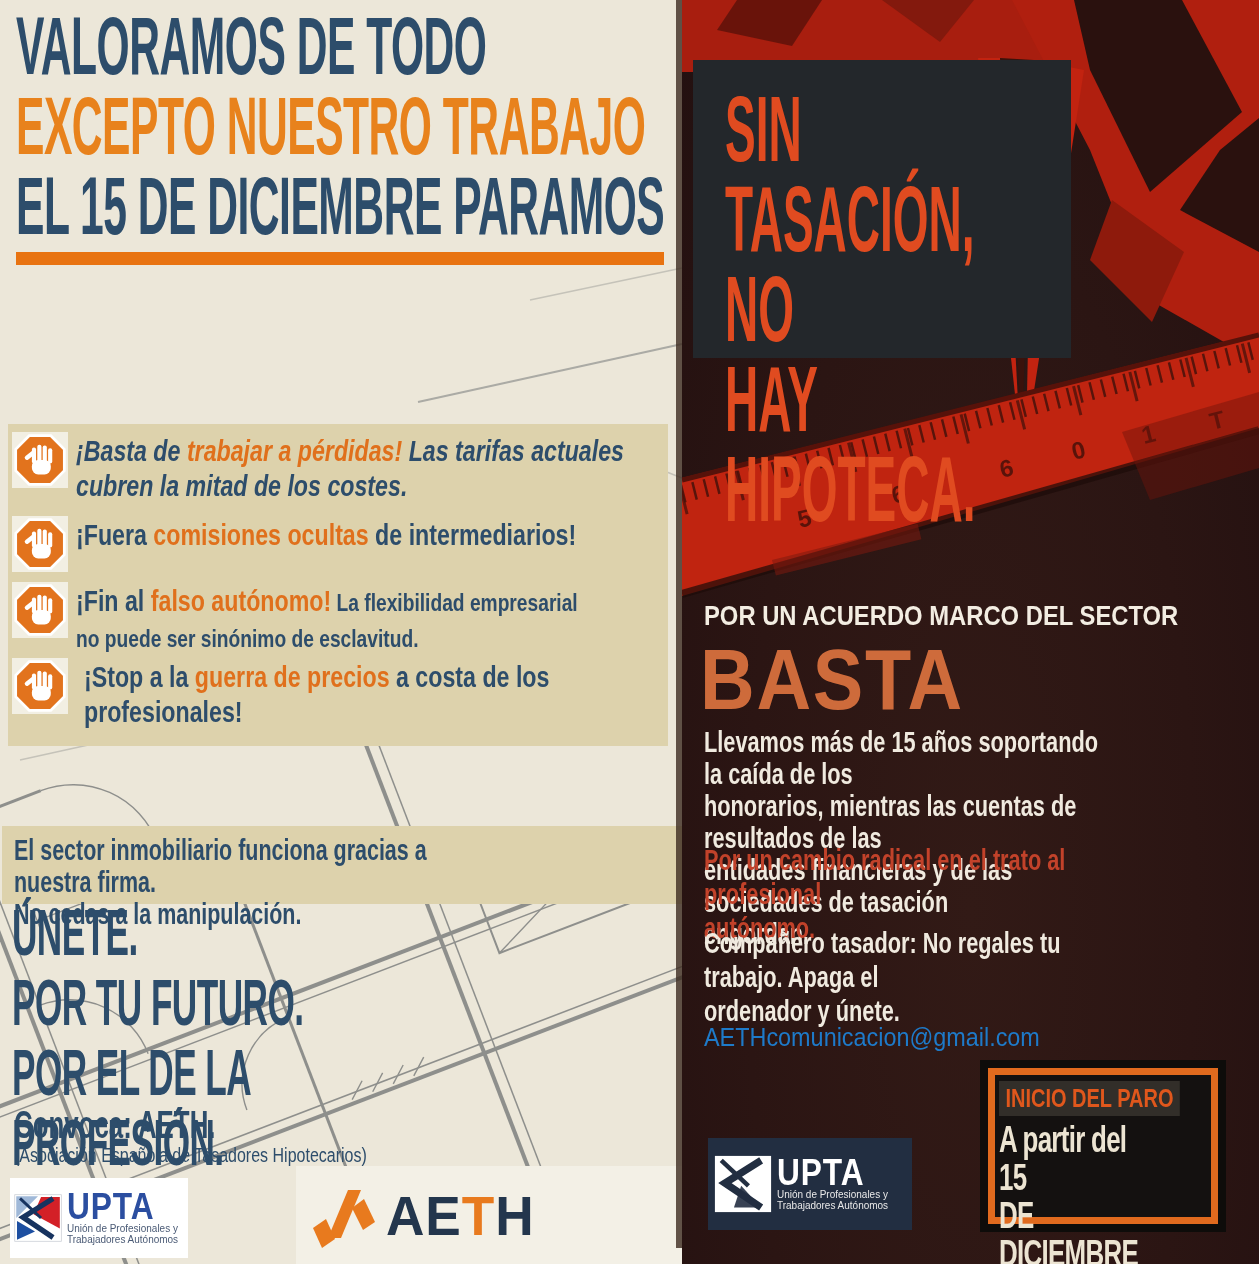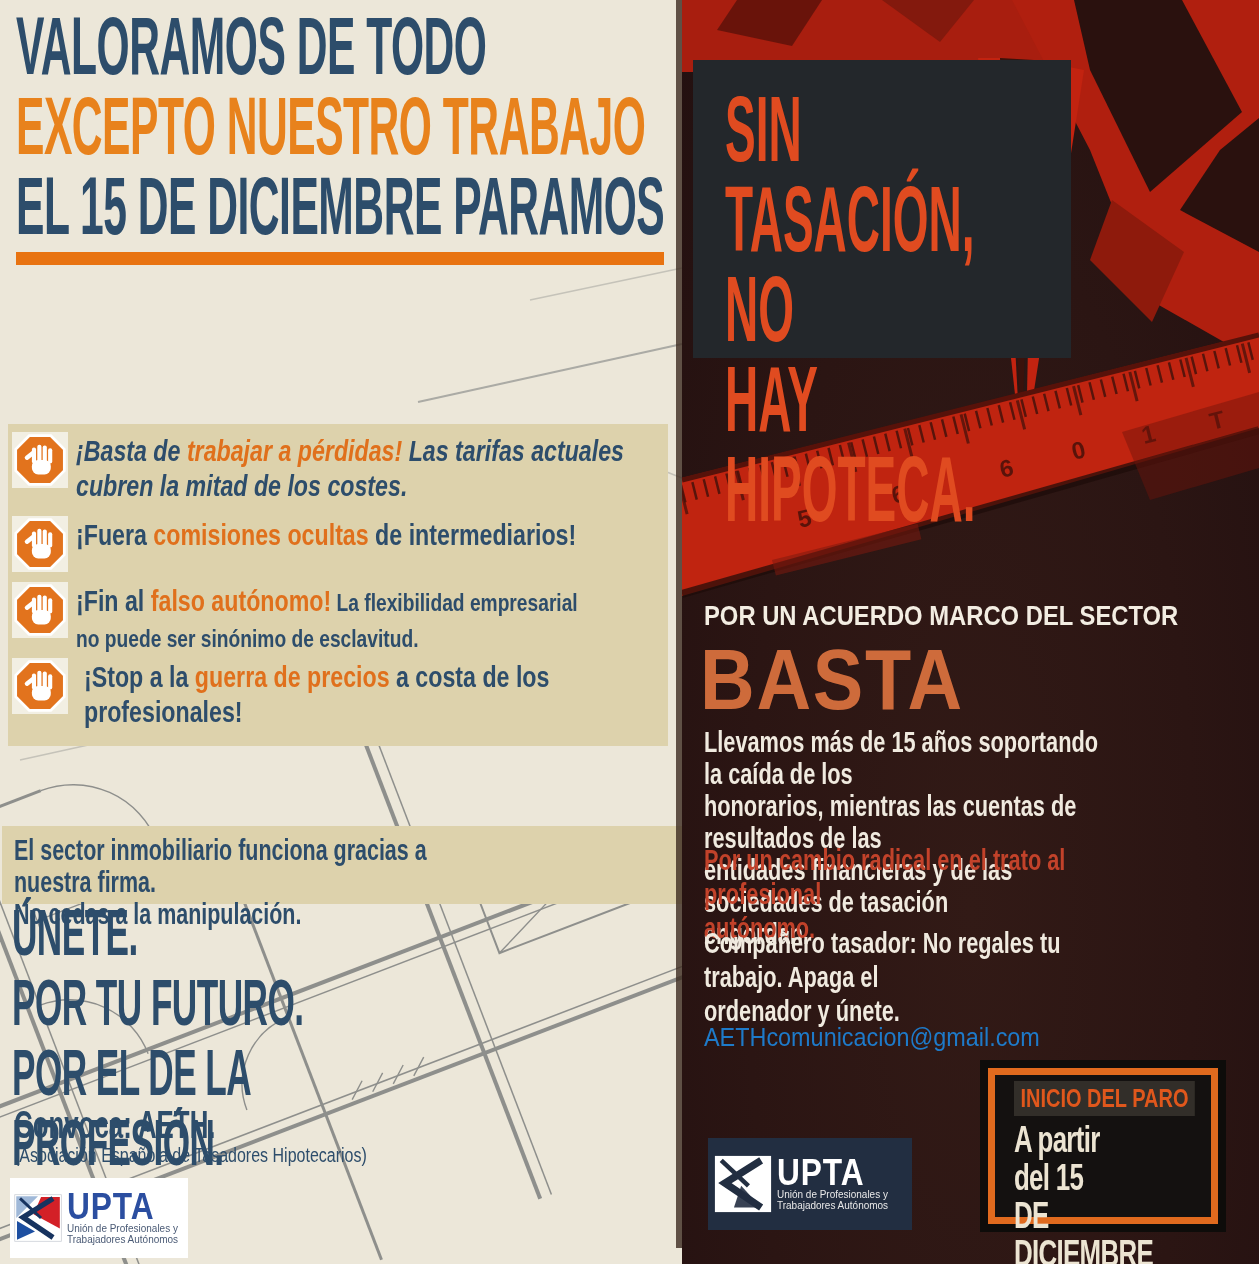--- a/index.html
+++ b/index.html
@@ -78,21 +78,21 @@
   .email{position:absolute;left:22px;top:1022px;font-size:26px;color:#1e7ac9;
     transform:scaleX(.9);transform-origin:left top;cursor:pointer;}
 
   .upta-dark{position:absolute;left:26px;top:1138px;width:204px;height:92px;background:#222e41;padding:6px;}
   .upta-dark .upta-name{color:#ffffff;}
   .upta-dark .upta-sub{color:#e9e9e9;}
 
   .inicio{position:absolute;left:298px;top:1060px;width:246px;height:172px;background:#0e0c0a;
     padding:8px;box-sizing:border-box;}
   .inicio-inner{width:100%;height:100%;border:7px solid #e06a1e;background:#141110;box-sizing:border-box;
-    padding:6px 19px;}
+    padding:6px 4px;}
   .inicio-label{display:inline-block;background:#322e29;color:#e0571c;font-weight:bold;font-size:25px;
     padding:3px 8px;transform:scaleX(.8);transform-origin:left top;white-space:nowrap;}
   .inicio-date{margin-top:5px;color:#ece4d2;font-weight:bold;font-size:37px;line-height:38px;letter-spacing:-1px;
     transform:scaleX(.7);transform-origin:left top;white-space:pre-line;}
 </style>
 </head>
 <body>
 
 <div class="poster">
 
@@ -230,20 +230,30 @@
         <path d="M52 6 L12 31 L52 58" stroke="#17335f" stroke-width="7" fill="none"></path>
         <path d="M8 6 L36 32" stroke="#17335f" stroke-width="4" fill="none"></path>
       </svg>
       <div class="upta-col">
         <div class="upta-name">UPTA</div>
         <div class="upta-sub">Unión de Profesionales y</div>
         <div class="upta-sub">Trabajadores Autónomos</div>
       </div>
     </div>
 
+    <div class="aeth-box">
+      <svg width="72" height="86" viewBox="0 0 72 86">
+        <g fill="#e87a1e">
+          <polygon points="20,66 40,18 53,18 33,66"></polygon>
+          <polygon points="44,36 56,27 67,50 55,58"></polygon>
+          <polygon points="5,56 18,47 27,67 14,76"></polygon>
+        </g>
+      </svg>
+      <div class="aeth-text"><span class="c-navy">AE</span><span class="c-orange">T</span><span class="c-navy">H</span></div>
+    </div>
 
     <div class="fold"></div>
   </div>
 
   <div class="right">
 
     <svg class="photo" width="577" height="650" viewBox="0 0 577 650">
       <rect x="0" y="0" width="577" height="72" fill="#a81e0f"></rect>
       <polygon points="55,0 140,0 110,46 35,30" fill="#54100a" opacity=".75"></polygon>
       <polygon points="200,0 292,0 258,42" fill="#6b150c" opacity=".6"></polygon>

